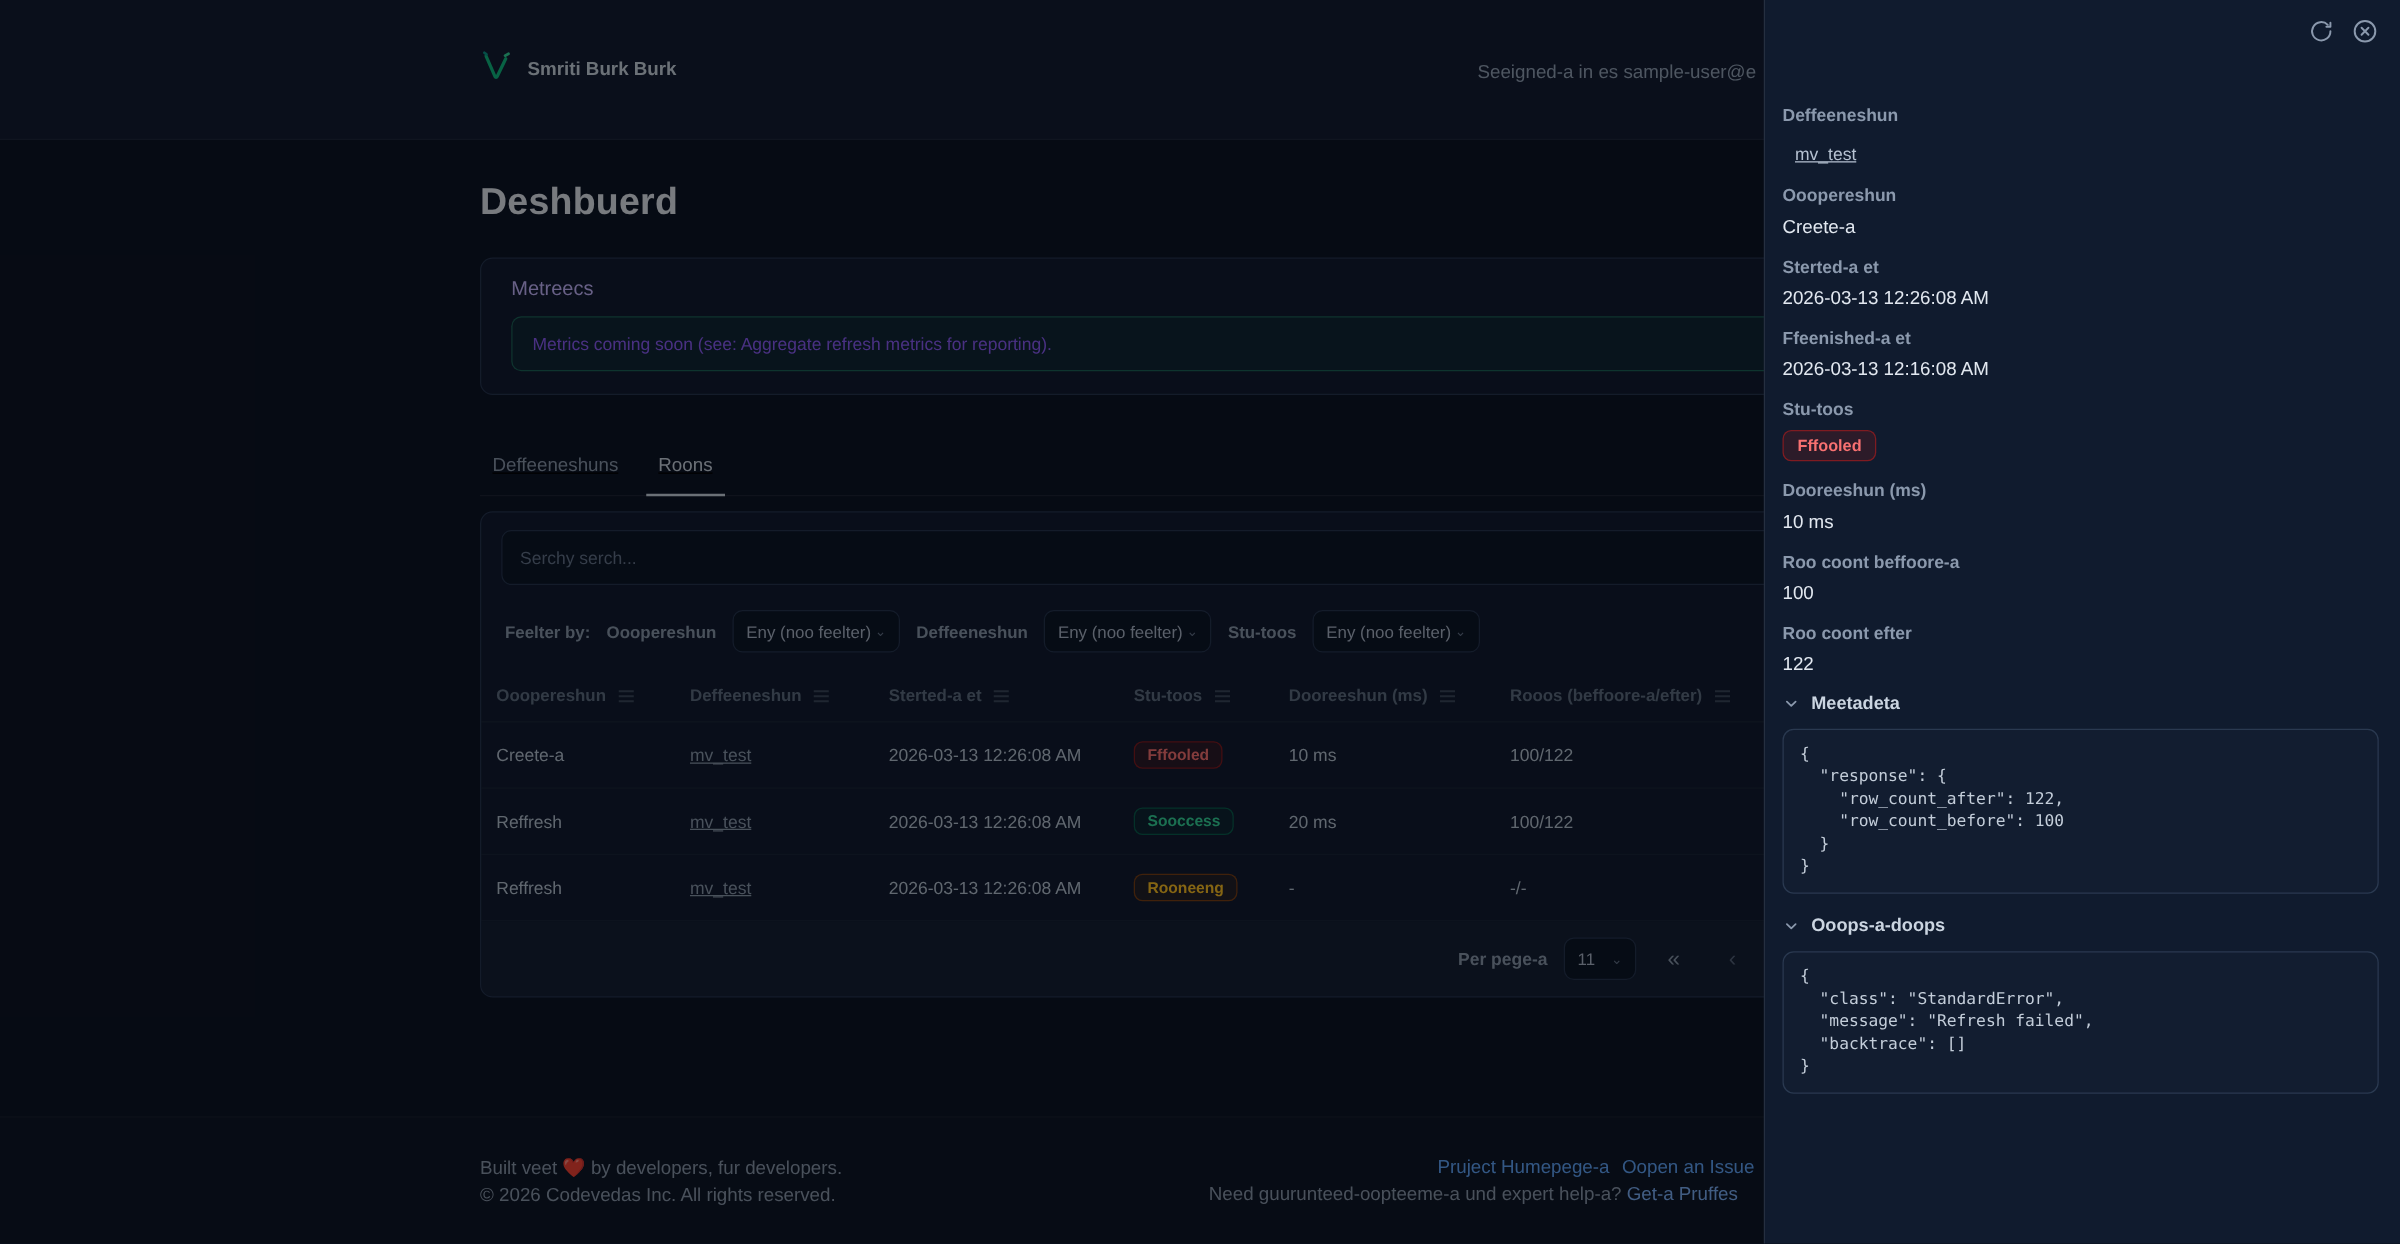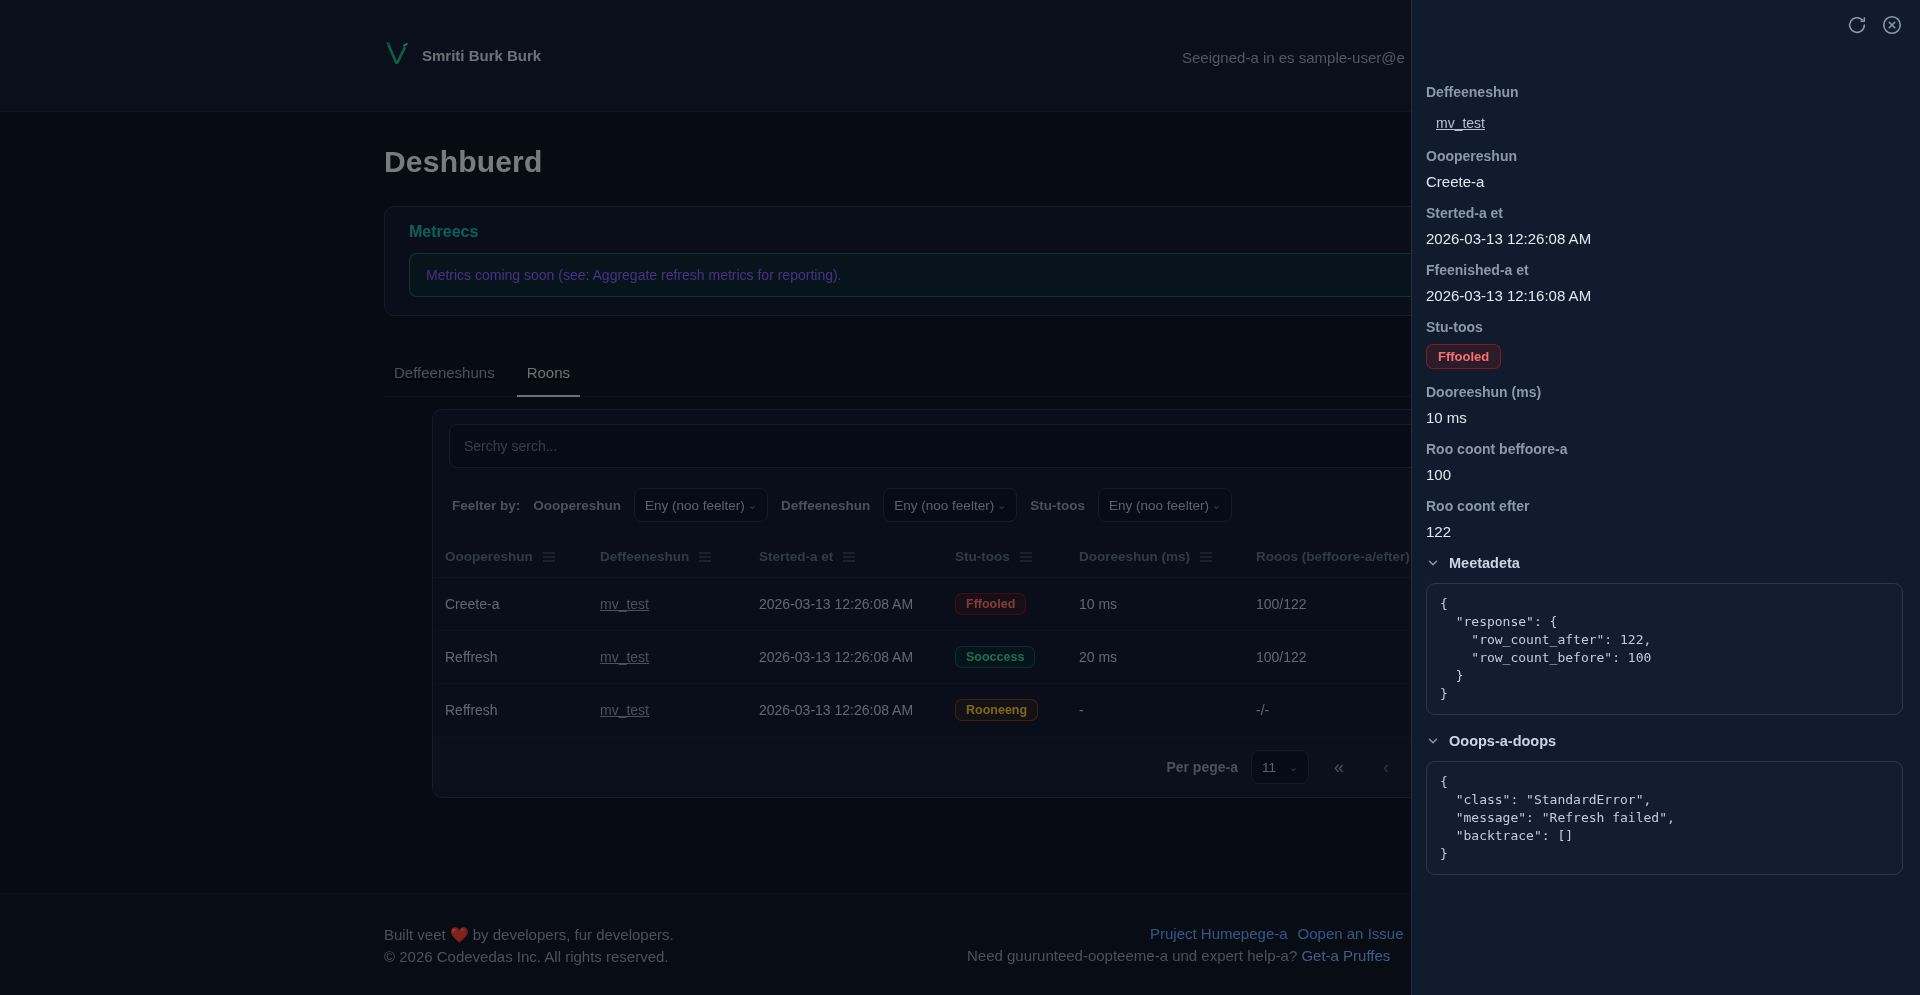--- a/index.html
+++ b/index.html
@@ -12,29 +12,29 @@
   .header-inner { width:1152px; margin:0 auto; height:100%; display:flex; align-items:center; }
   .brand { display:flex; align-items:center; gap:12px; cursor:pointer; }
   .brand-name { color:#cbd5e1; font-weight:700; font-size:15px; }
   .signed-in { position:absolute; left:1182px; top:49px; color:#94a3b8; font-size:15px; white-space:nowrap; }
 
   main.container { width:1152px; margin:0 auto; flex:1 1 auto; }
   .page-title { margin-top:33px; font-size:30px; font-weight:700; color:#e2e8f0; letter-spacing:.2px; }
 
   .card { background:#111c31; border:1px solid #263550; border-radius:10px; }
   .metrics-card { margin-top:27px; padding:16px 24px 18px; }
-  .metrics-title { color:#14b8a6; font-size:16px; font-weight:700; }
+  .metrics-title { color:#c4b5fd; font-size:16px; font-weight:400; }
   .metrics-alert { margin-top:12px; border:1px solid rgba(52,211,153,0.35); background:rgba(16,185,129,0.07);
                    color:#8b5cf6; border-radius:8px; padding:13px 16px; font-size:14px; }
 
   .tabs { margin-top:40px; display:flex; gap:12px; border-bottom:1px solid rgba(255,255,255,0.07);text-decoration:underline; }
   .tab { font-size:15px; color:#8b99ad; padding:8px 10px 14px; cursor:pointer; }
   .tab.active { color:#cbd5e1; border-bottom:2px solid #cbd5e1; margin-bottom:-1px; }
 
-  .table-card { margin-top:12px; overflow:hidden;margin-left:48px; }
+  .table-card { margin-top:12px; overflow:hidden; }
   .table-card-top { padding:14px 16px 0; }
   .search-input { width:100%; height:44px; background:#0d1728; border:1px solid #263550; border-radius:8px;
                   color:#cbd5e1; font-size:14px; padding:0 14px; outline:none; font-family:inherit; }
   .search-input::placeholder { color:#64748b; }
 
   .filter-row { display:flex; align-items:center; gap:13px; margin:20px 16px 14px 19px; }
   .filter-label, .filter-name { color:#8b99ad; font-size:13.5px; font-weight:700; }
   .select { display:flex; align-items:center; justify-content:space-between; width:134px; height:34px;
             background:#0d1728; border:1px solid #263550; border-radius:8px; padding:0 10px;
             color:#aab6c8; font-size:13.5px; cursor:pointer; }

